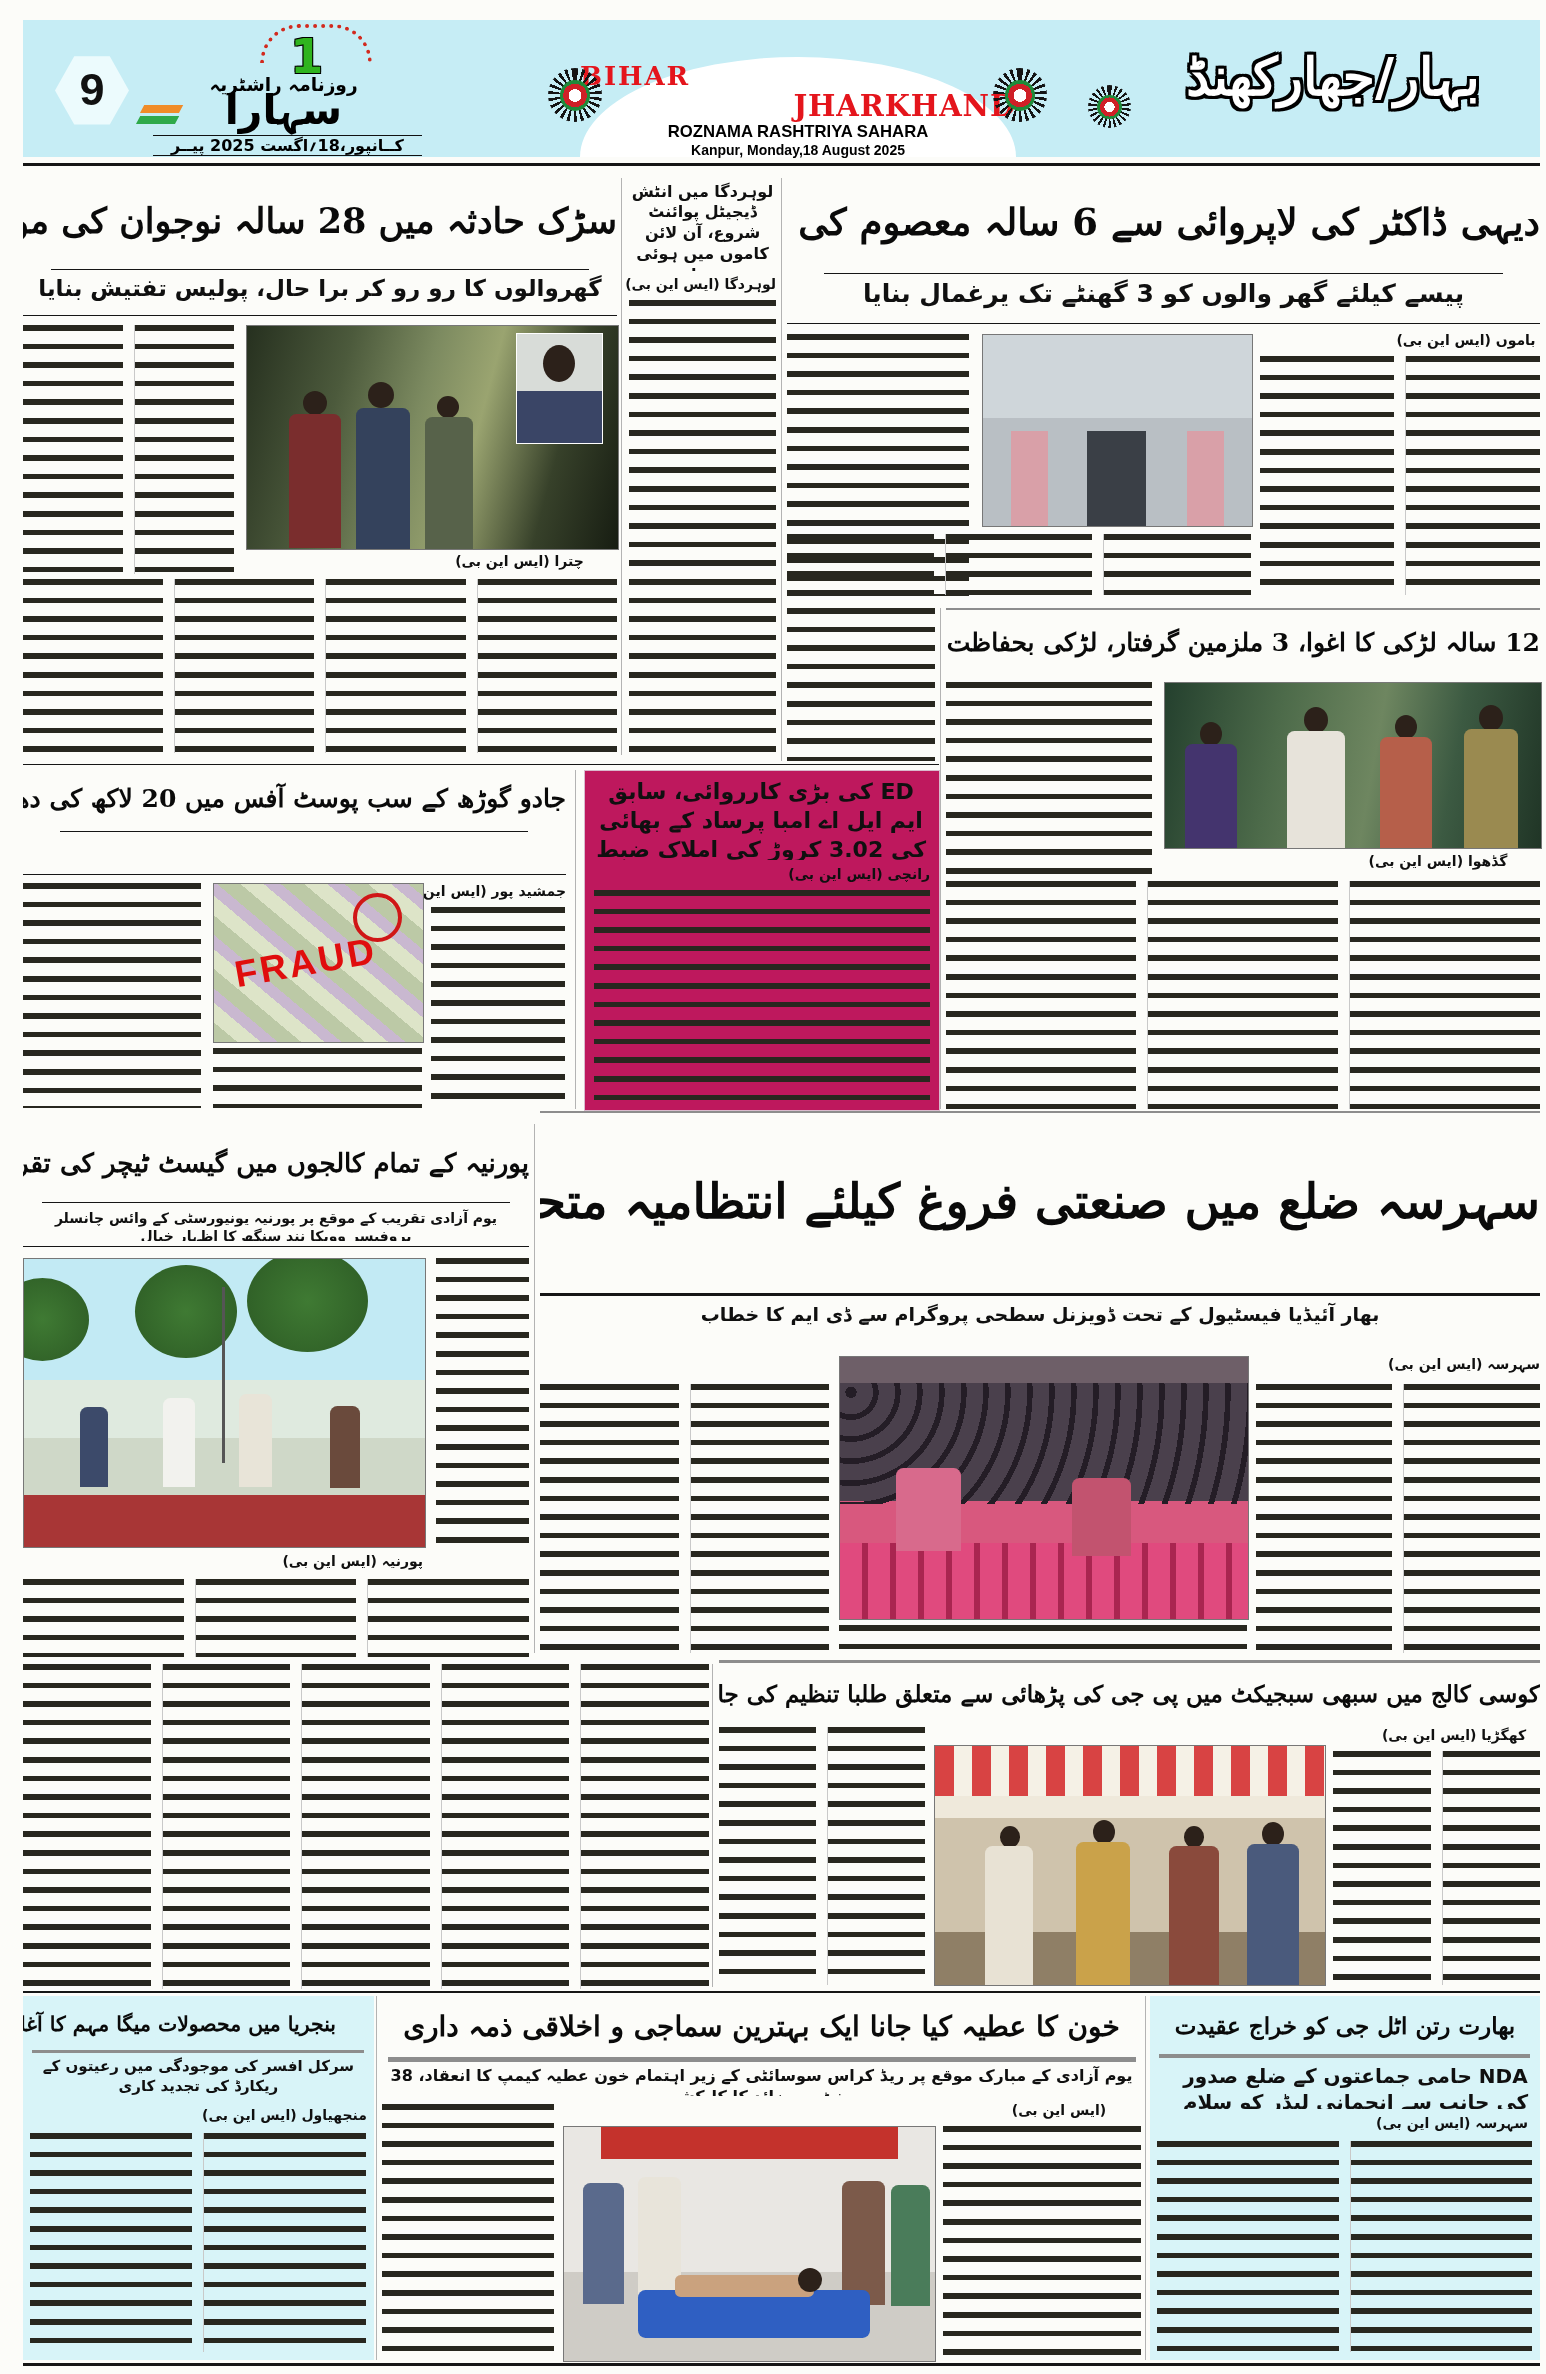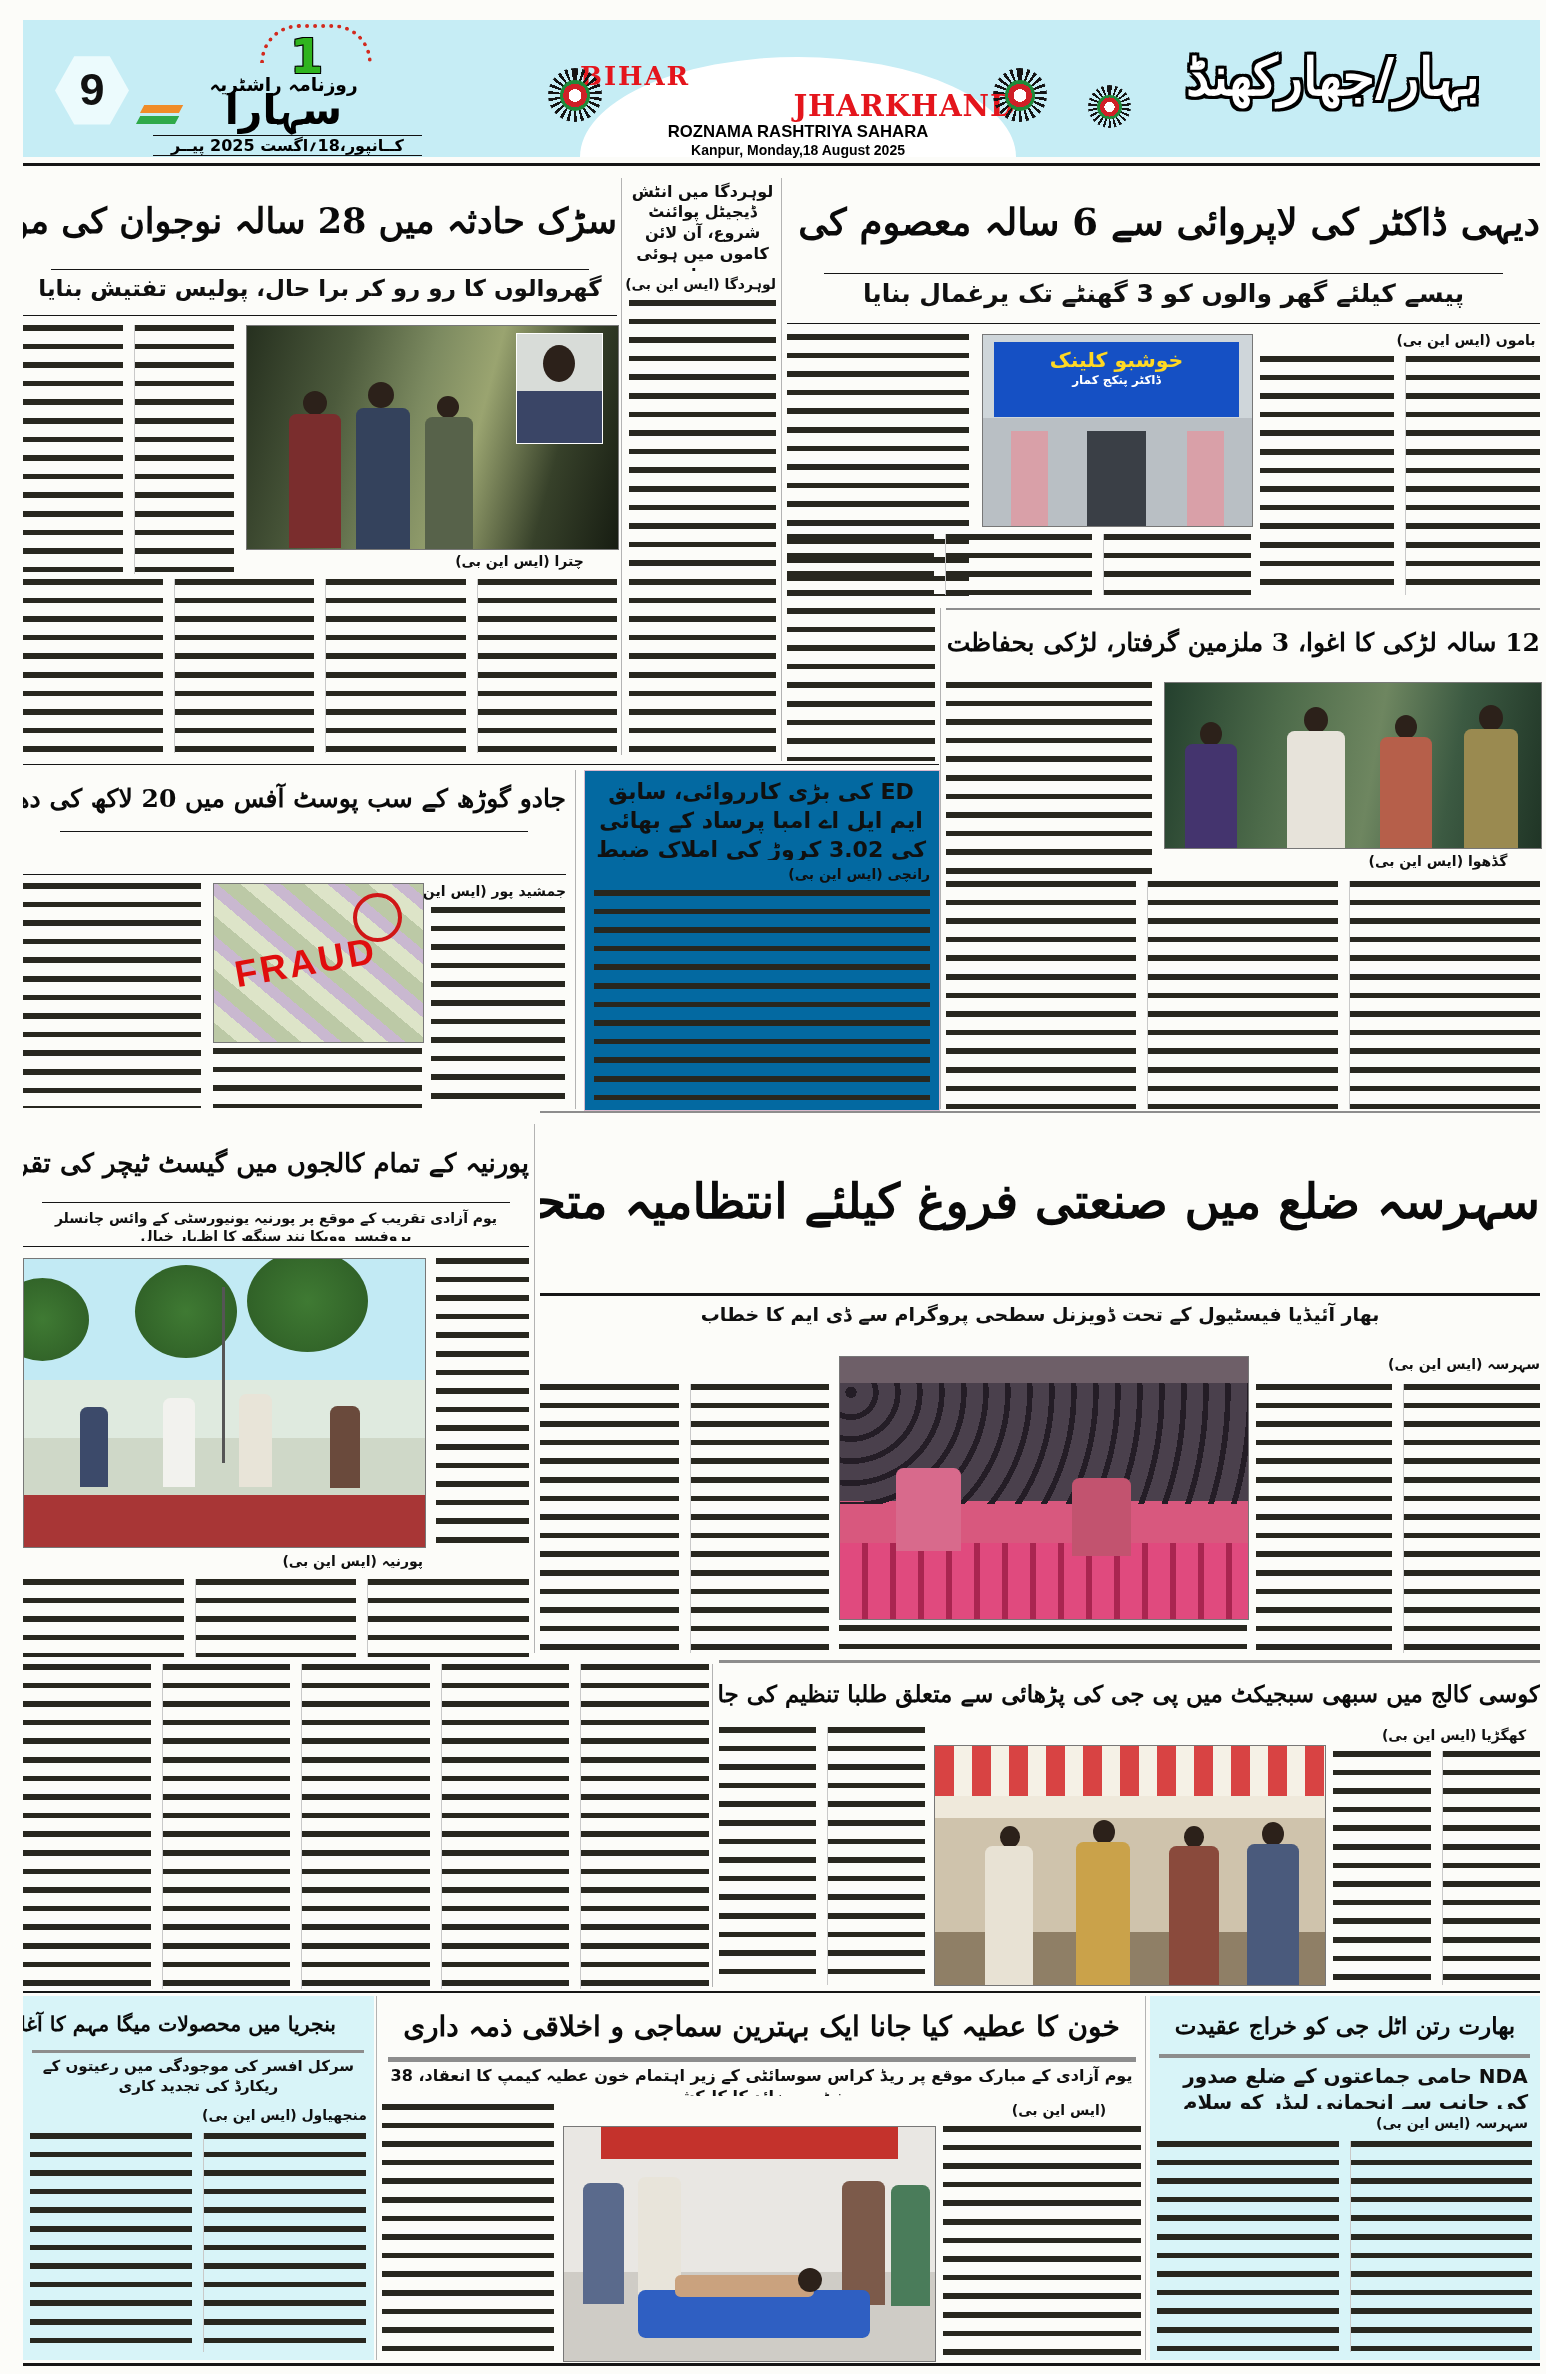--- a/index.html
+++ b/index.html
@@ -21,21 +21,21 @@
   .masthead{position:absolute;background:#c6edf5}
   .hex{position:absolute;background:#ecfbfd;clip-path:polygon(26% 4%,74% 4%,100% 50%,74% 96%,26% 96%,0 50%);
        display:flex;align-items:center;justify-content:center;font-weight:bold;font-family:"Liberation Sans",sans-serif;color:#111}
   .burst{position:absolute;border-radius:50%;background:repeating-conic-gradient(#141414 0 7deg,rgba(0,0,0,0) 7deg 16deg)}
   .burst::after{content:"";position:absolute;inset:22%;border-radius:50%;
        background:radial-gradient(circle,#fff 0 30%,#cf2027 30% 55%,#1f8a3a 55% 75%,#141414 75% 100%)}
   .arch{position:absolute;background:#fff;border-radius:50% 50% 0 0 / 100% 100% 0 0}
   .stroke{color:#fff;text-shadow:-2.8px -2.8px 0 #000,2.8px -2.8px 0 #000,-2.8px 2.8px 0 #000,2.8px 2.8px 0 #000,0 -2.8px 0 #000,0 2.8px 0 #000,-2.8px 0 0 #000,2.8px 0 0 #000}
   .red{color:#e4151c}
   .serif{font-family:"DejaVu Serif",serif}
-  .pinkbox{position:absolute;background:#0369a1;border:0.9px solid #d9bacd}
+  .pinkbox{position:absolute;background:#be185d;border:0.9px solid #d9bacd}
   .cyanbox{background:#d8f4f8}
   .ph-accident{background:linear-gradient(105deg,#26301f,#4c5a3c 25%,#7c8a60 45%,#9aa470 60%,#37412a 80%,#171d12)}
   .ph-portrait{position:absolute;background:linear-gradient(#d8dcd8 52%,#3a4566 52%);border:1.9px solid #fff}
   .head{position:absolute;border-radius:50%;background:#2c211a}
   .ph-clinic{background:#cfd6da}
   .sign{position:absolute;background:#1550c4;color:#ffd824;text-align:center;font-weight:bold;direction:rtl;line-height:1.25}
   .sign small{display:block;color:#fff;font-weight:bold;font-size:12px}
   .shopfront{position:absolute;background:#b9bfc4}
   .door{position:absolute;background:#3a3f46}
   .ph-kidnap{background:linear-gradient(100deg,#24402e,#4d6b4a 30%,#6e8660 55%,#3c5a42 75%,#203526)}
@@ -124,24 +124,20 @@
   </div>
   <div class="vline" style="left:781px;top:178px;height:583px"></div>
 
   <div class="abs" style="left:787px;top:178px;width:753px;height:422px">
     <div class="hl" style="left:0;top:0;width:753px;height:89px;font-size:37px;line-height:89px">دیہی ڈاکٹر کی لاپروائی سے 6 سالہ معصوم کی موت</div>
     <div class="rule" style="left:37px;top:95px;width:679px;height:0.9px"></div>
     <div class="sub" style="left:0;top:100px;width:753px;height:39px;font-size:25px">پیسے کیلئے گھر والوں کو 3 گھنٹے تک یرغمال بنایا</div>
     <div class="rule" style="left:0;top:145px;width:753px;height:0.9px"></div>
     <div class="byline" style="left:605px;top:154px;width:148px">باموں (ایس این بی)</div>
     <div class="ph ph-clinic" style="left:195px;top:156px;width:269px;height:191px">
-      <div class="sign" style="left:11px;top:7.4px;width:245px;height:69px;font-size:20.4px;padding-top:5.6px">
-        <span>خوشبو کلینک</span>
-        <small>ڈاکٹر پنکج کمار</small>
-      </div>
       <div class="shopfront" style="left:0;top:83px;width:269px;height:108px"></div>
       <div class="door" style="left:104px;top:96px;width:59px;height:95px"></div>
       <div class="abs" style="left:28px;top:96px;width:37px;height:95px;background:#d9a0a8"></div>
       <div class="abs" style="left:204px;top:96px;width:37px;height:95px;background:#d9a0a8"></div>
     </div>
     <div class="colgroup" style="left:473px;top:178px;width:280px;height:239px">
       <div class="col"></div>
         <div class="col"></div>
     </div>
     <div class="lines" style="left:0;top:156px;width:182px;height:262px"></div>

